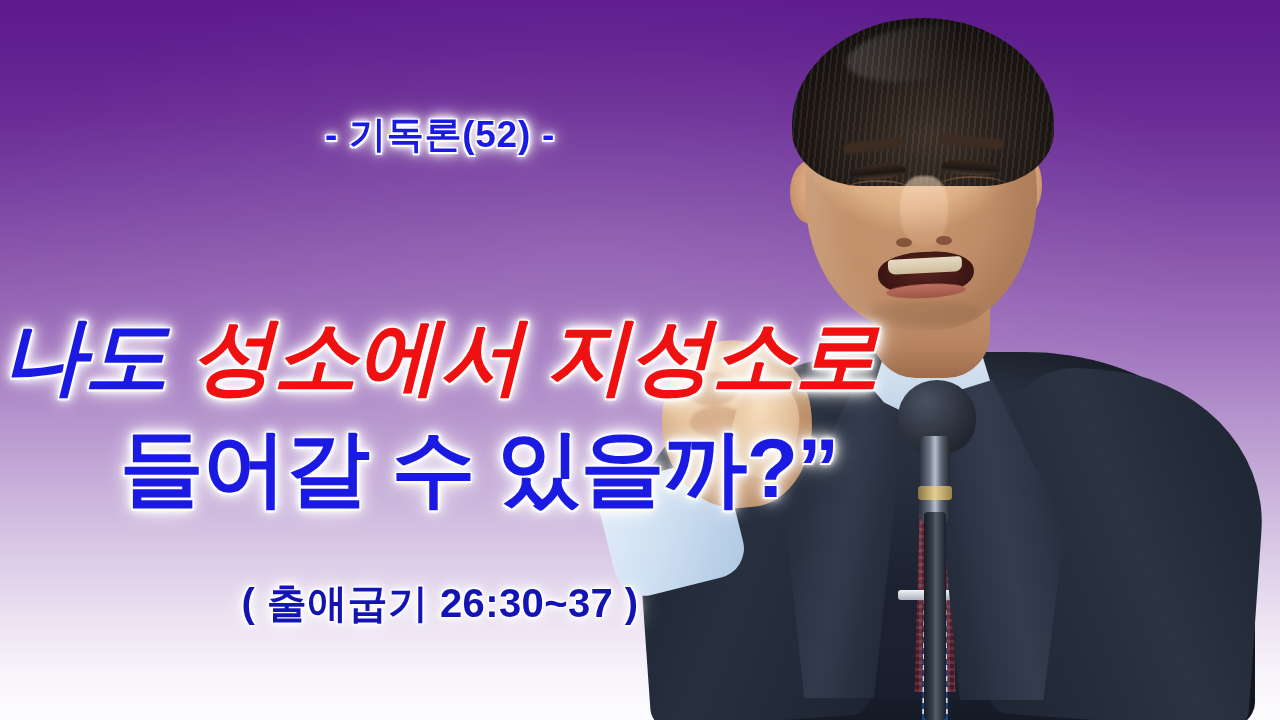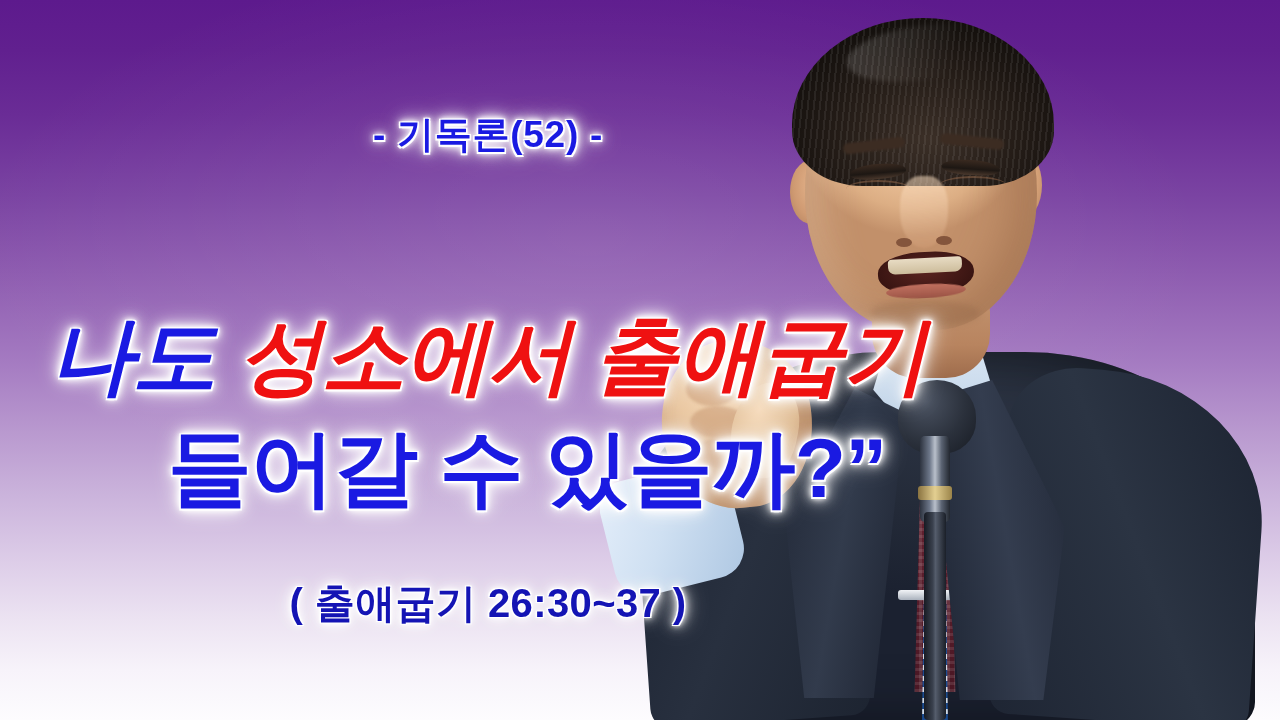--- a/index.html
+++ b/index.html
@@ -274,21 +274,20 @@
         rgba(184,154,206,.0) 0%, rgba(0,0,0,0) 100%);
   }
 
   
   .text-block {
     position: absolute;
     left: 0; top: 0;
     width: 880px; height: 720px;
     z-index: 40;
     pointer-events: none;
-    padding-left: 32px;
   }
   .txt {
     position: absolute;
     width: 100%;
     text-align: center;
     font-family: "Liberation Sans", "DejaVu Sans", sans-serif;
     font-weight: 700;
     white-space: nowrap;
     letter-spacing: -.01em;
   }
@@ -383,21 +382,21 @@
     <div class="photo-feather"></div>
     <div class="photo-mask-left"></div>
   </div>
 
   <div class="text-block">
 
     <div class="txt glow-blue" id="series-line">- 기독론(52) -</div>
 
 
     <div class="txt" id="title-line-2">
-      <span class="seg glow-blue">나도 </span><span class="seg glow-red">성소에서 출애굽기</span>
+      <span class="seg glow-blue">나도 </span><span class="seg glow-red">성소에서 지성소로</span>
     </div>
 
     <div class="txt glow-blue" id="title-line-3">들어갈 수 있을까?”</div>
 
     <div class="txt glow-navy" id="scripture-line">( 출애굽기 26:30~37 )</div>
   </div>
 
 </div>
 
 </body></html>

